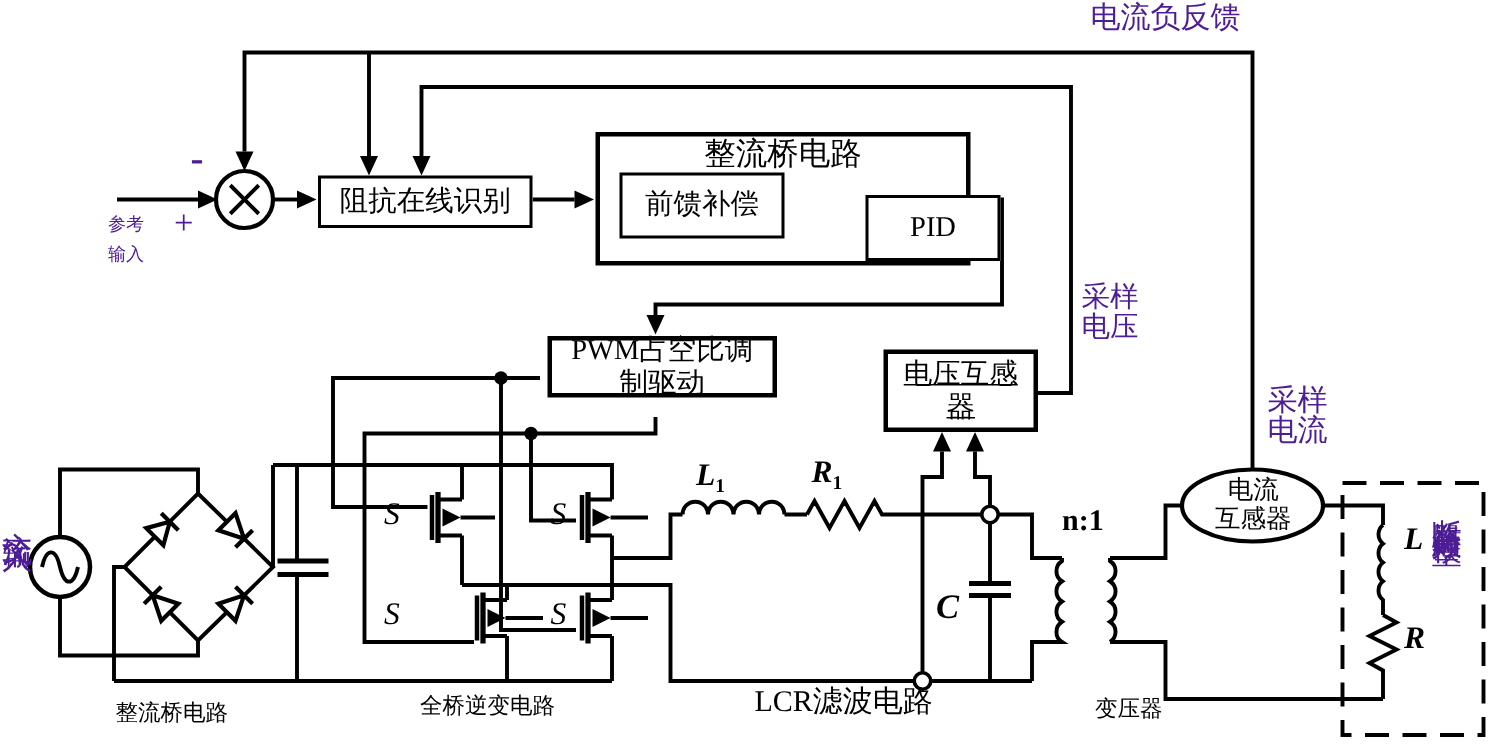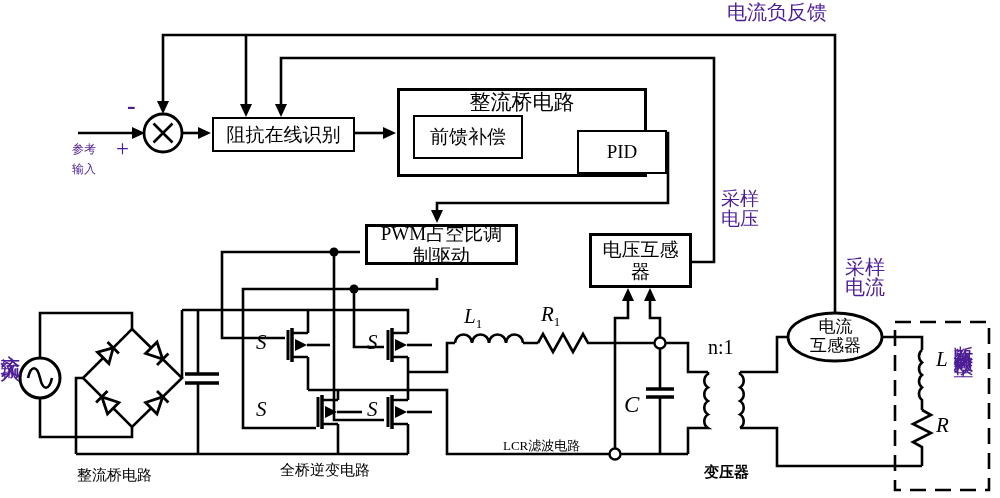--- a/index.html
+++ b/index.html
@@ -9,21 +9,21 @@
   }
   .canvas svg{position:absolute;left:0;top:0;}
   .lbl{position:absolute;white-space:pre-line;line-height:20px;font-size:19px;color:#4c1d95;}
   .vert{writing-mode:vertical-rl;letter-spacing:2px;}
   .box{
     position:absolute;border:3px solid #000;background:#fff;box-sizing:border-box;
     display:flex;align-items:center;justify-content:center;text-align:center;
     font-size:19px;line-height:22px;white-space:pre-line;
   }
   .box.thin{border-width:2.5px;}
-  .comp{position:absolute;font-style:italic;font-weight:normal;font-size:21px;}
+  .comp{position:absolute;font-style:italic;font-weight:bold;font-size:21px;}
   .comp sub{font-size:13px;font-style:normal;}
   .plain{font-style:normal;}
   .cap-label{position:absolute;font-size:15px;}
   .ell-label{
     position:absolute;left:789px;top:317px;width:93px;text-align:center;
     font-size:17px;line-height:19px;white-space:pre-line;
   }
 </style>
 </head>
 <body>
@@ -177,21 +177,21 @@
 
 <div class="box" style="left:397px;top:88px;width:250px;height:89px;align-items:flex-start;font-size:21px;">
   <span>整流桥电路</span>
 </div>
 <div class="box thin" style="left:413px;top:115px;width:110px;height:44px;">前馈补偿</div>
 <div class="box thin" style="left:545px;top:130px;width:90px;height:44px;margin-left:32px;">PID</div>
 
 <div class="box" style="left:365px;top:224px;width:153px;height:41px;">PWM占空比调
 制驱动</div>
 
-<div class="box" style="left:589px;top:233px;width:103px;height:55px;">电压互感
+<div class="box" style="left:589px;top:233px;width:103px;height:55px;text-decoration:underline;">电压互感
 器</div>
 
 <div class="ell-label">电流
 互感器</div>
 
 <div class="lbl" style="left:727px;top:2px;font-size:20px;">电流负反馈</div>
 
 <div class="lbl" style="left:72px;top:139px;font-size:12px;">参考
 输入</div>
 <div class="lbl" style="left:127px;top:96px;font-size:26px;font-weight:bold;">-</div>
@@ -216,16 +216,16 @@
 <div class="comp" style="left:936px;top:347px;">L</div>
 <div class="comp" style="left:936px;top:413px;">R</div>
 
 <div class="comp" style="left:256px;top:330px;font-weight:normal;">S</div>
 <div class="comp" style="left:367px;top:330px;font-weight:normal;">S</div>
 <div class="comp" style="left:256px;top:397px;font-weight:normal;">S</div>
 <div class="comp" style="left:367px;top:397px;font-weight:normal;">S</div>
 
 <div class="cap-label" style="left:77px;top:466px;">整流桥电路</div>
 <div class="cap-label" style="left:280px;top:461px;">全桥逆变电路</div>
-<div class="cap-label" style="left:503px;top:437px;font-size:13px;">LCR滤波电路</div>
-<div class="cap-label" style="left:704px;top:463px;font-weight:bold;">变压器</div>
+<div class="cap-label" style="left:503px;top:454px;font-size:20px;">LCR滤波电路</div>
+<div class="cap-label" style="left:730px;top:463px;">变压器</div>
 
 </div>
 
 </body></html>

